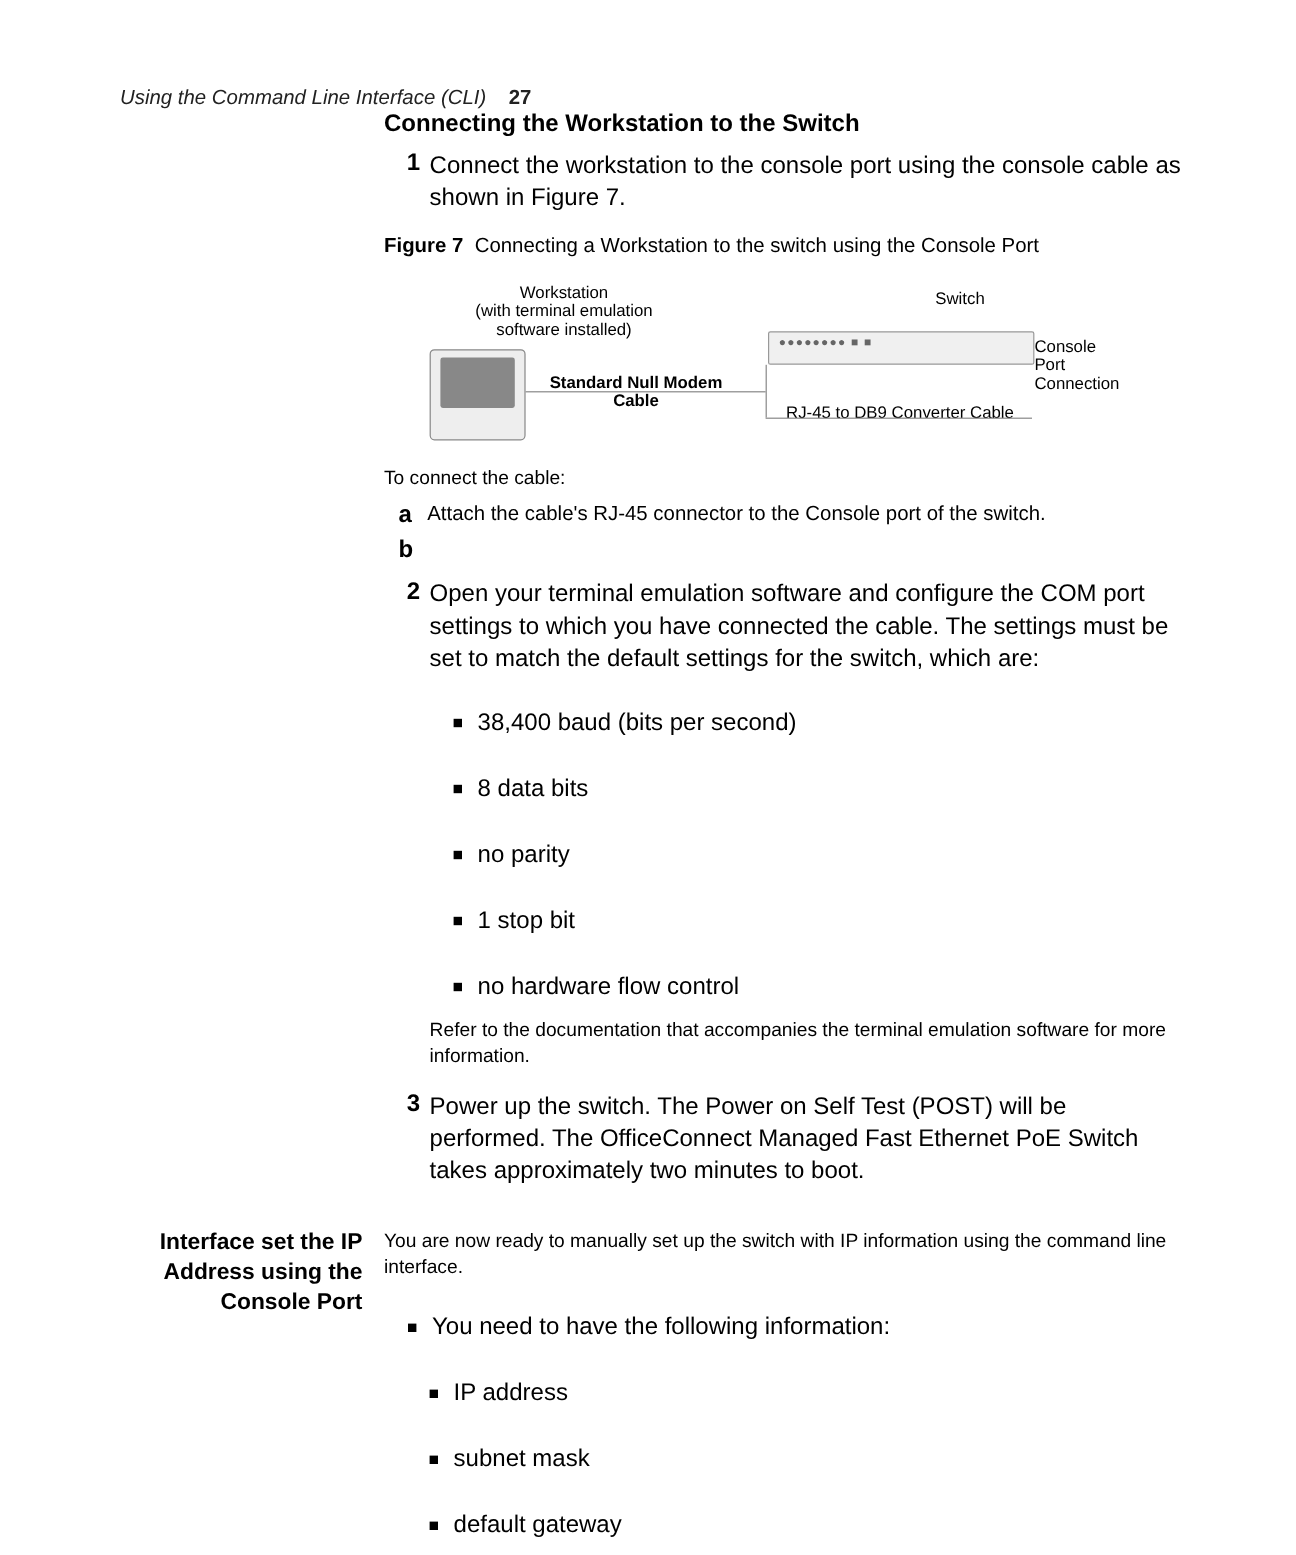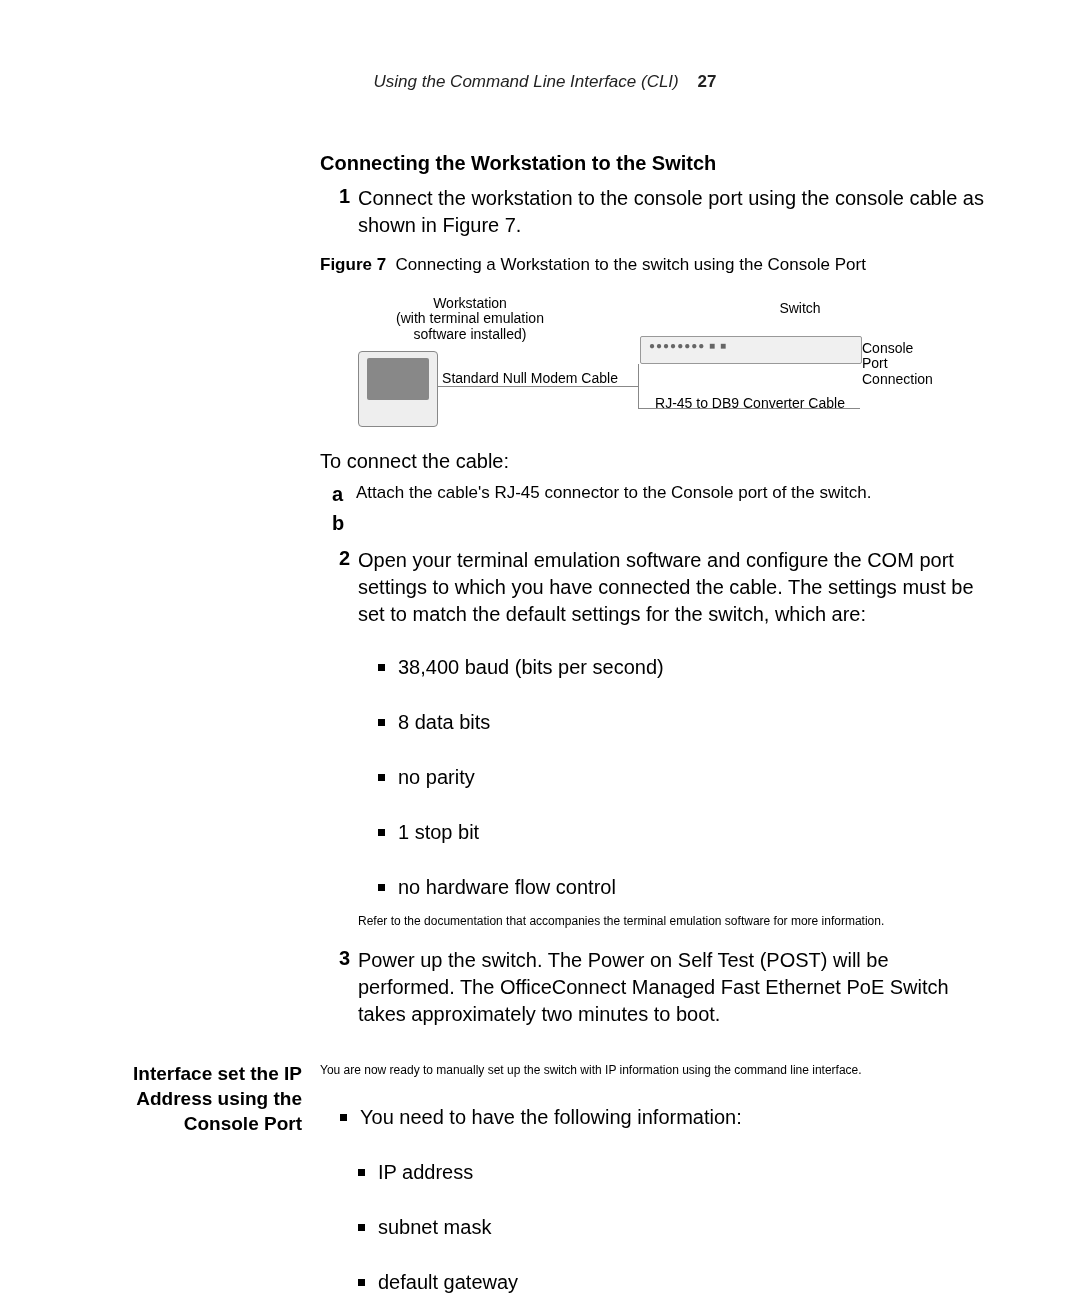--- a/index.html
+++ b/index.html
@@ -10,25 +10,24 @@
     color: #000;
     width: 1080px;
     height: 1296px;
     position: relative;
   }
   .page {
     padding: 72px 90px 40px 100px;
     box-sizing: border-box;
   }
   .running-header {
-    text-align: center;
+    text-align: left;
     font-style: italic;
     font-size: 17px;
     color: #222;
-    margin-bottom: 60px;
   }
   .running-header .pagenum {
     font-style: normal;
     font-weight: bold;
     margin-left: 14px;
   }
   .main-col {
     margin-left: 220px;
   }
   .section-heading {
@@ -68,21 +67,21 @@
   .fig-text {
     position: absolute;
     font-size: 14px;
     color: #000000;
     text-align: center;
     line-height: 1.1;
   }
   .workstation-label { left: 60px; top: 0; width: 180px; }
   .switch-label { left: 440px; top: 5px; width: 80px; }
   .console-port-label { left: 542px; top: 45px; width: 80px; text-align: left; }
-  .standard-cable-label { left: 120px; top: 75px; width: 180px; }
+  .standard-cable-label { left: 120px; top: 75px; width: 180px; font-weight: bold; }
   .rj45-label { left: 330px; top: 100px; width: 200px; }
   .monitor {
     position: absolute;
     left: 38px; top: 55px;
     width: 78px; height: 74px;
     background: #eee;
     border: 1px solid #888;
     border-radius: 4px;
   }
   .monitor::before {
@@ -120,21 +119,21 @@
     width:1px; height:44px;
     background:#888;
   }
   .cable3 {
     position:absolute;
     left:318px; top:112px;
     width:222px; height:1px;
     background:#888;
   }
   .intro-line {
-    font-size: 20px;
+    font-size: 16px;
     margin: 12px 0 10px 0;
   }
   .alpha-step {
     display:flex;
     margin: 6px 0 6px 12px;
   }
   .alpha-step .lbl {
     font-weight: bold;
     width: 24px;
     flex-shrink:0;
@@ -162,21 +161,21 @@
     top: 12px;
     width: 7px;
     height: 7px;
     background: #000;
   }
   ul.bullets.nested {
     margin-left: 30px;
     margin-top: 4px;
   }
   .para {
-    font-size: 12px;
+    font-size: 16px;
     line-height: 1.35;
     margin: 10px 0;
   }
   .side-row {
     display: flex;
     margin-top: 34px;
   }
   .side-label {
     width: 220px;
     flex-shrink: 0;

